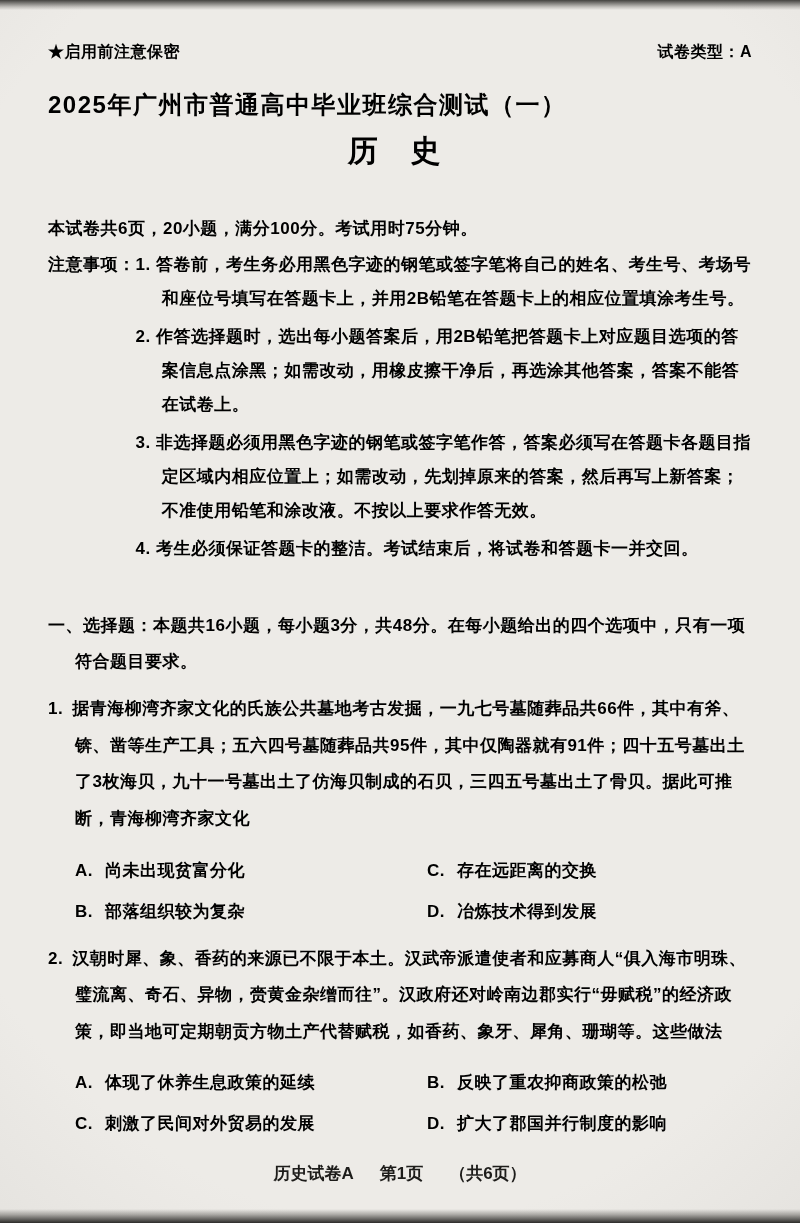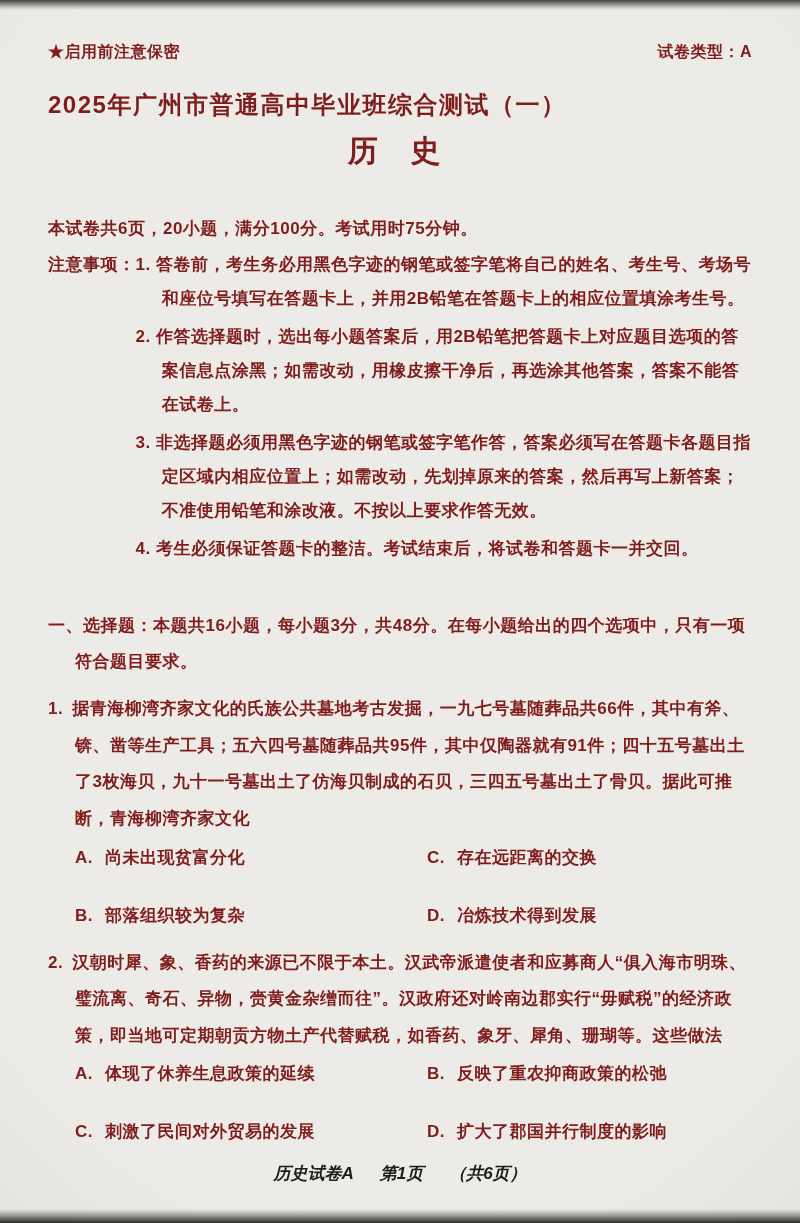--- a/index.html
+++ b/index.html
@@ -31,21 +31,21 @@
     bottom: 0; left: 0; right: 0;
     height: 14px;
     background: linear-gradient(rgba(0,0,0,0), rgba(90,88,84,0.45) 40%, #2c2b29);
     z-index: 3;
   }
   .content {
     position: absolute;
     inset: 0;
     padding: 42px 48px 0 48px;
     box-sizing: border-box;
-    color: #7f1d1d;
+    color: #000000;
     font-weight: 700;
     font-size: 17px;
     letter-spacing: 0.5px;
     z-index: 2;
   }
   .top-row {
     display: flex;
     justify-content: space-between;
     align-items: baseline;
     font-size: 16px;
@@ -96,42 +96,41 @@
   .stem {
     margin: 0;
     line-height: 2.15;
     padding-left: 27px;
     text-indent: -27px;
   }
   .qnum {
     margin-right: 9px;
   }
   .options {
-    margin: 3px 0 0 27px;
+    margin: 16px 0 0 27px;
     display: grid;
     grid-template-columns: 352px 1fr;
-    row-gap: 24px;
+    row-gap: 7px;
     line-height: 2.0;
   }
   .option-label {
     margin-right: 12px;
   }
   .page-footer {
     position: absolute;
     left: 0; right: 0;
     bottom: 38px;
     text-align: center;
     font-size: 17px;
     font-weight: 700;
     color: #1d1c1a;
     z-index: 2;
   }
   .page-footer span {
     margin: 0 13px;
-    font-style: italic;
   }
 </style>
 </head>
 <body>
 
 <div class="paper"></div>
 <div class="scan-edge-top"></div>
 <div class="scan-edge-bottom"></div>
 
 <div class="content">

